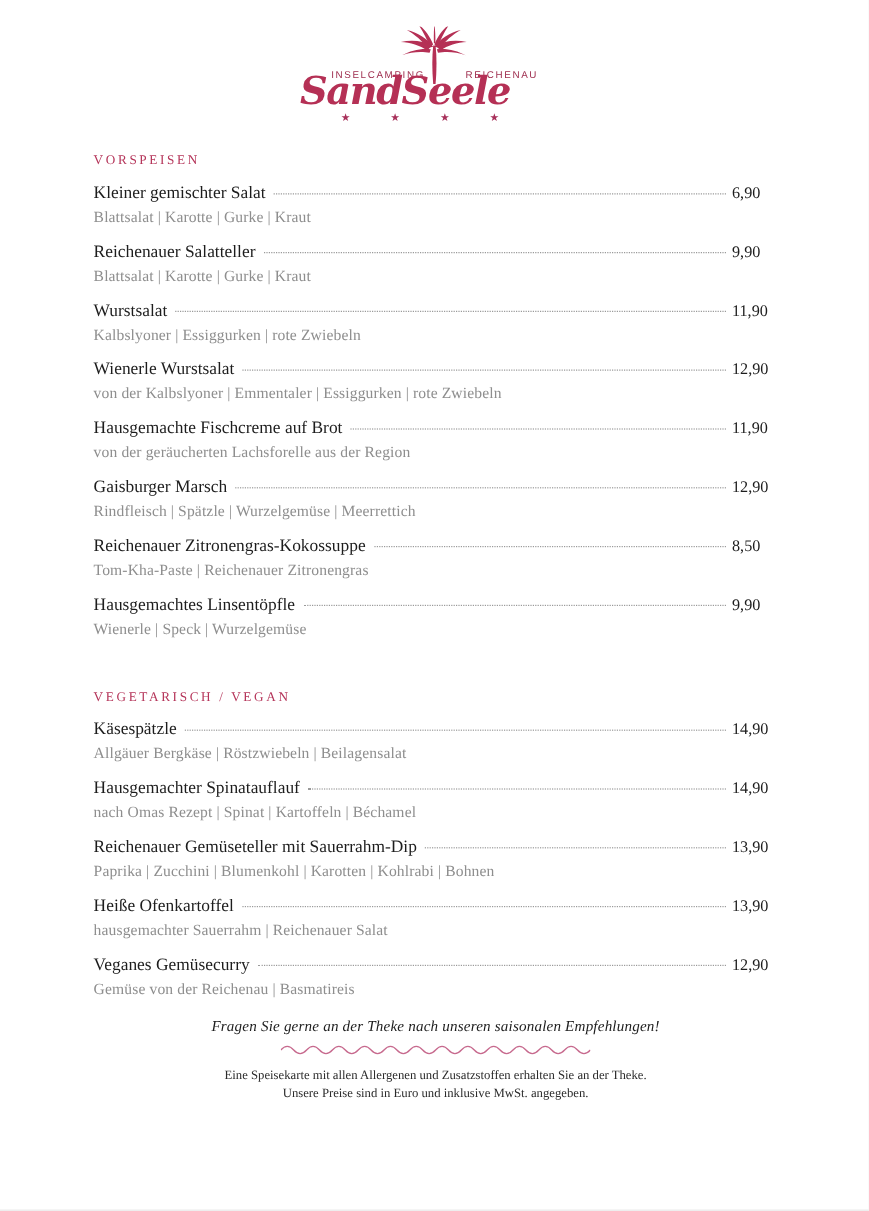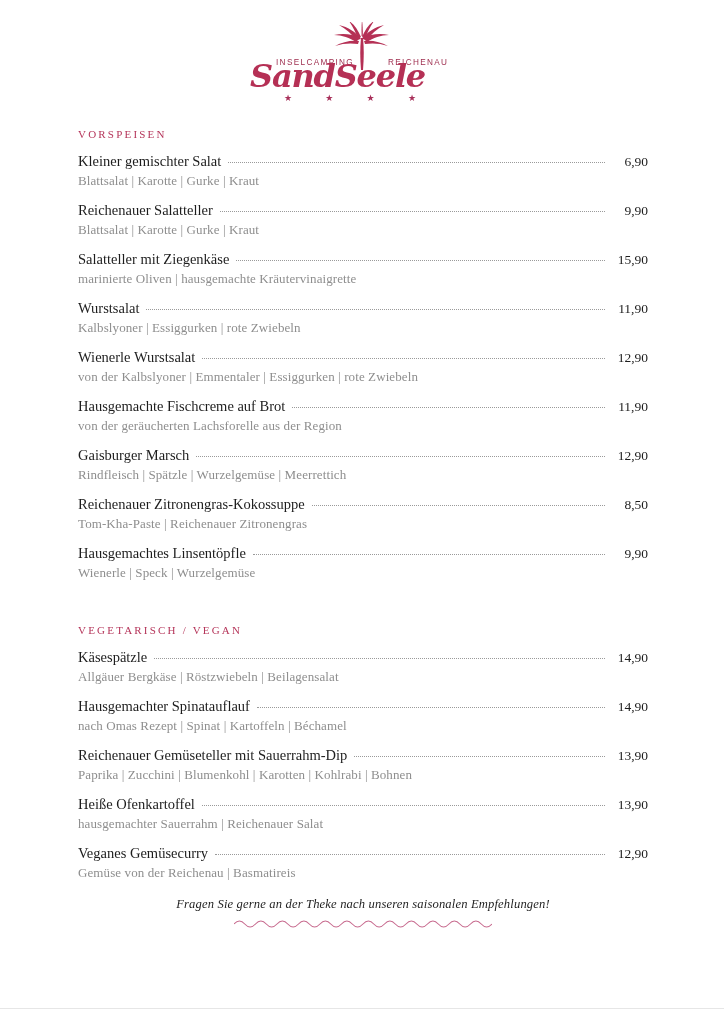--- a/index.html
+++ b/index.html
@@ -121,21 +121,21 @@
     margin: 0 5px 0 7px;
     border-bottom: 1px dotted #9a9a9a;
     position: relative;
     top: -3px;
     min-width: 10px;
   }
   .item-price {
     font-size: 13.5px;
     color: #1d1d1d;
     white-space: nowrap;
-    text-align: right;
+    text-align: left;
     min-width: 38px;
   }
   .item-desc {
     font-size: 13px;
     color: #8e8e8e;
     margin-top: 3px;
     letter-spacing: 0.1px;
   }
 
   
@@ -218,28 +218,20 @@
 
       <div class="item">
         <div class="item-line">
           <span class="item-name">Reichenauer Salatteller</span>
           <span class="leader"></span>
           <span class="item-price">9,90</span>
         </div>
         <div class="item-desc">Blattsalat | Karotte | Gurke | Kraut</div>
       </div>
 
-      <div class="item">
-        <div class="item-line">
-          <span class="item-name">Salatteller mit Ziegenkäse</span>
-          <span class="leader"></span>
-          <span class="item-price">15,90</span>
-        </div>
-        <div class="item-desc">marinierte Oliven | hausgemachte Kräutervinaigrette</div>
-      </div>
 
       <div class="item">
         <div class="item-line">
           <span class="item-name">Wurstsalat</span>
           <span class="leader"></span>
           <span class="item-price">11,90</span>
         </div>
         <div class="item-desc">Kalbslyoner | Essiggurken | rote Zwiebeln</div>
       </div>
 
@@ -340,16 +332,20 @@
       </div>
     </div>
 
     <div class="footer">
       <div class="footer-highlight">Fragen Sie gerne an der Theke nach unseren saisonalen Empfehlungen!</div>
 
       <svg class="squiggle" viewBox="0 0 258 12" preserveAspectRatio="none">
         <path d="M0 7 Q 5.4 1 10.75 7 T 21.5 7 T 32.25 7 T 43 7 T 53.75 7 T 64.5 7 T 75.25 7 T 86 7 T 96.75 7 T 107.5 7 T 118.25 7 T 129 7 T 139.75 7 T 150.5 7 T 161.25 7 T 172 7 T 182.75 7 T 193.5 7 T 204.25 7 T 215 7 T 225.75 7 T 236.5 7 T 247.25 7 T 258 7" fill="none" stroke="#c76a8e" stroke-width="1.1"></path>
       </svg>
 
+      <div class="footer-note">
+        <div>Eine Speisekarte mit allen Allergenen und Zusatzstoffen erhalten  Sie an der Theke.</div>
+        <div>Unsere Preise sind in Euro und inklusive MwSt. angegeben.</div>
+      </div>
     </div>
 
   </div>
 </div>
 
 </body></html>

